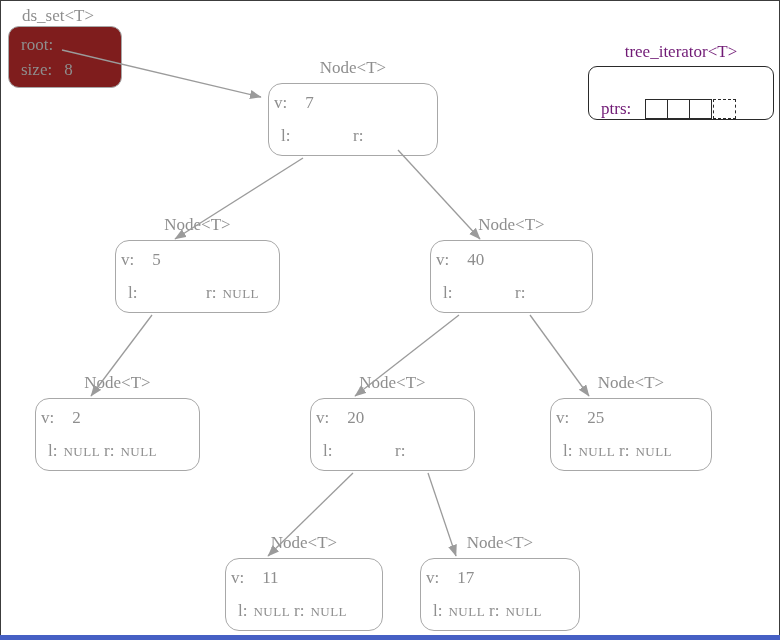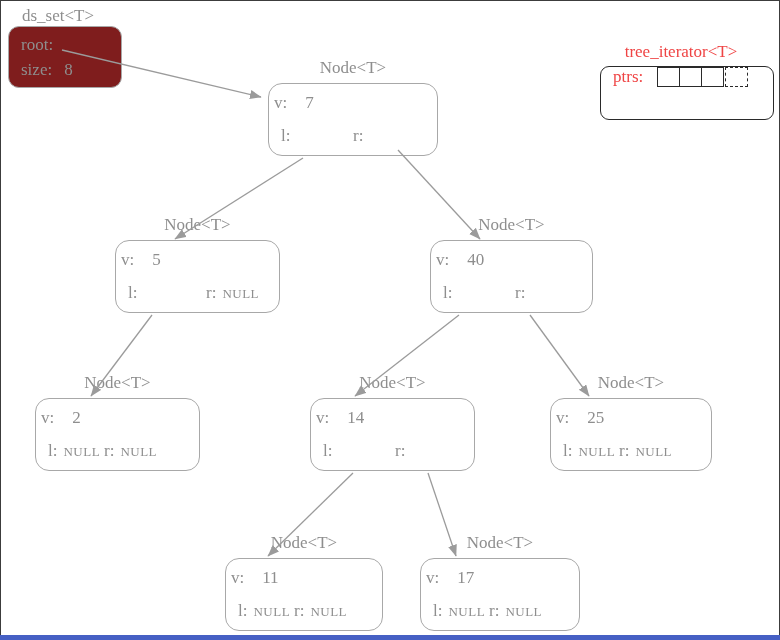--- a/index.html
+++ b/index.html
@@ -26,27 +26,26 @@
   .ds-set { position:absolute; left:8px; top:6px; width:114px; }
   .ds-set-title { font-size:17px; color:#8e8e8e; padding-left:14px; margin-bottom:0; }
   .ds-set-box {
     border:1.4px solid #a8a8a8; border-radius:11px;
     padding:5px 12px; height:62px; background:#7f1d1d;
     font-size:17px; line-height:25px;
   }
   .ds-size-val { margin-left:12px; }
 
   
-  .tree-iter { position:absolute; left:588px; top:42px; width:186px; color:#ef4444; }
+  .tree-iter { position:absolute; left:588px; top:42px; width:186px; color:#701a75; }
   .tree-iter-title { font-size:17px; text-align:center; margin-bottom:4px; }
   .tree-iter-box {
     border:1.4px solid #2a2a2a; border-radius:9px;
-    height:54px; display:flex; align-items:flex-start; padding:0 12px;
+    height:54px; display:flex; align-items:flex-end; padding:0 12px;
     background:#fff;
-    margin-left:12px;
   }
   .ptrs-label { font-size:17px; }
   .ptr-cells { display:flex; margin-left:14px; }
   .ptr-cell {
     width:23px; height:20px;
     border:1.2px solid #2a2a2a; margin-left:-1px; background:#fff;
   }
   .ptr-cell.first { margin-left:0; }
   .ptr-cell.dashed { border-style:dashed; margin-left:1px; }
 
@@ -171,21 +170,21 @@
         <span>r:</span><span class="null-val">NULL</span>
       </span>
     </div>
   </div>
 </div>
 
 <div class="node" style="left:310px; top:373px; width:165px;">
   <div class="node-type">Node&lt;T&gt;</div>
   <div class="node-box">
     <div class="v-row">
-      <span>v:</span><span class="v-val">14</span>
+      <span>v:</span><span class="v-val">20</span>
     </div>
     <div class="lr-row">
       <span class="l-group">
         <span>l:</span><span class="null-val"></span>
       </span>
       <span class="r-group r-pos-a">
         <span>r:</span><span class="null-val"></span>
       </span>
     </div>
   </div>

